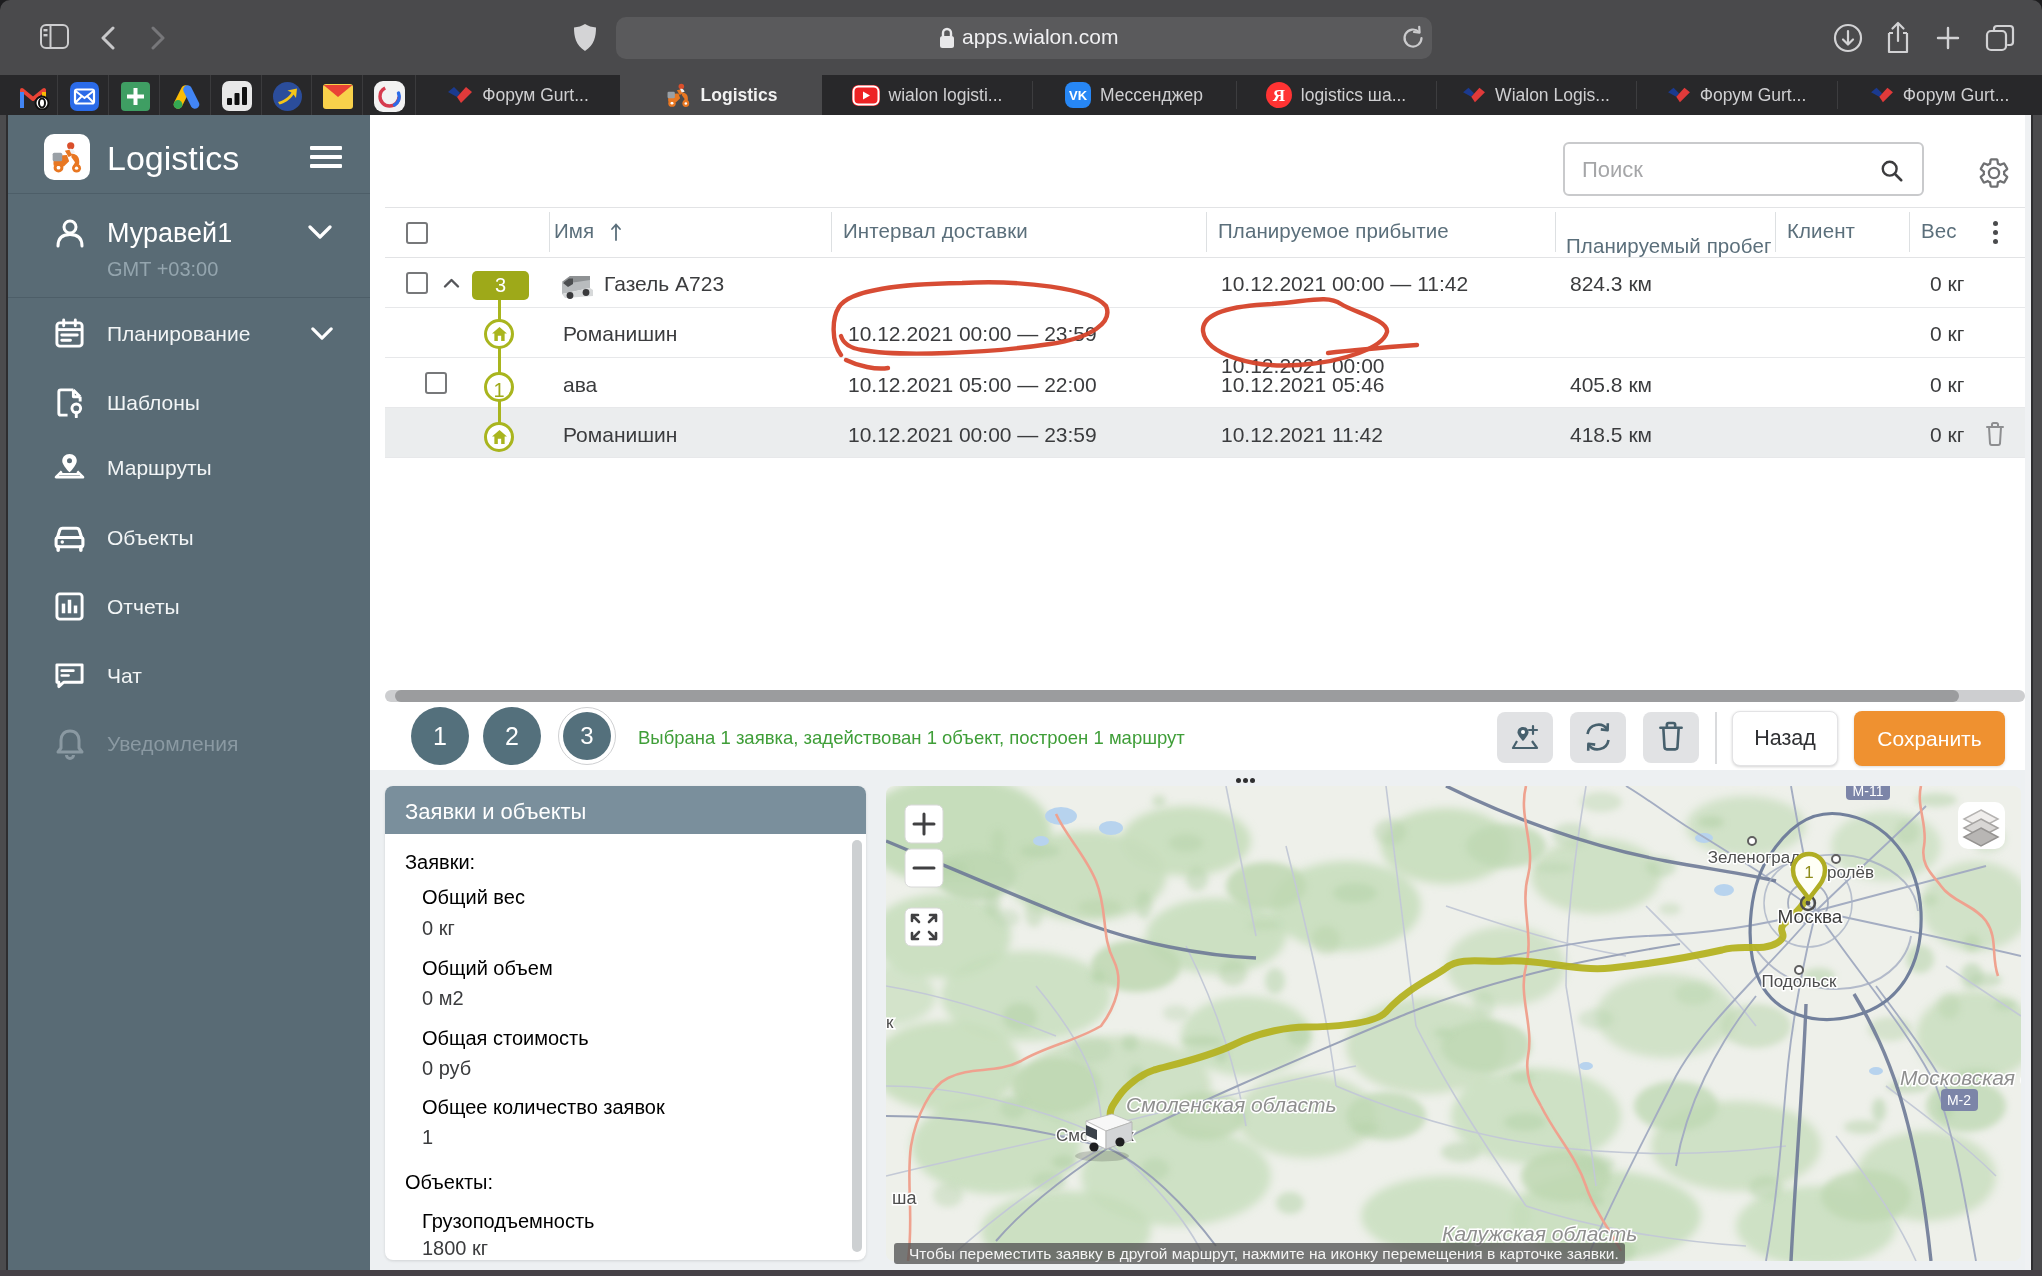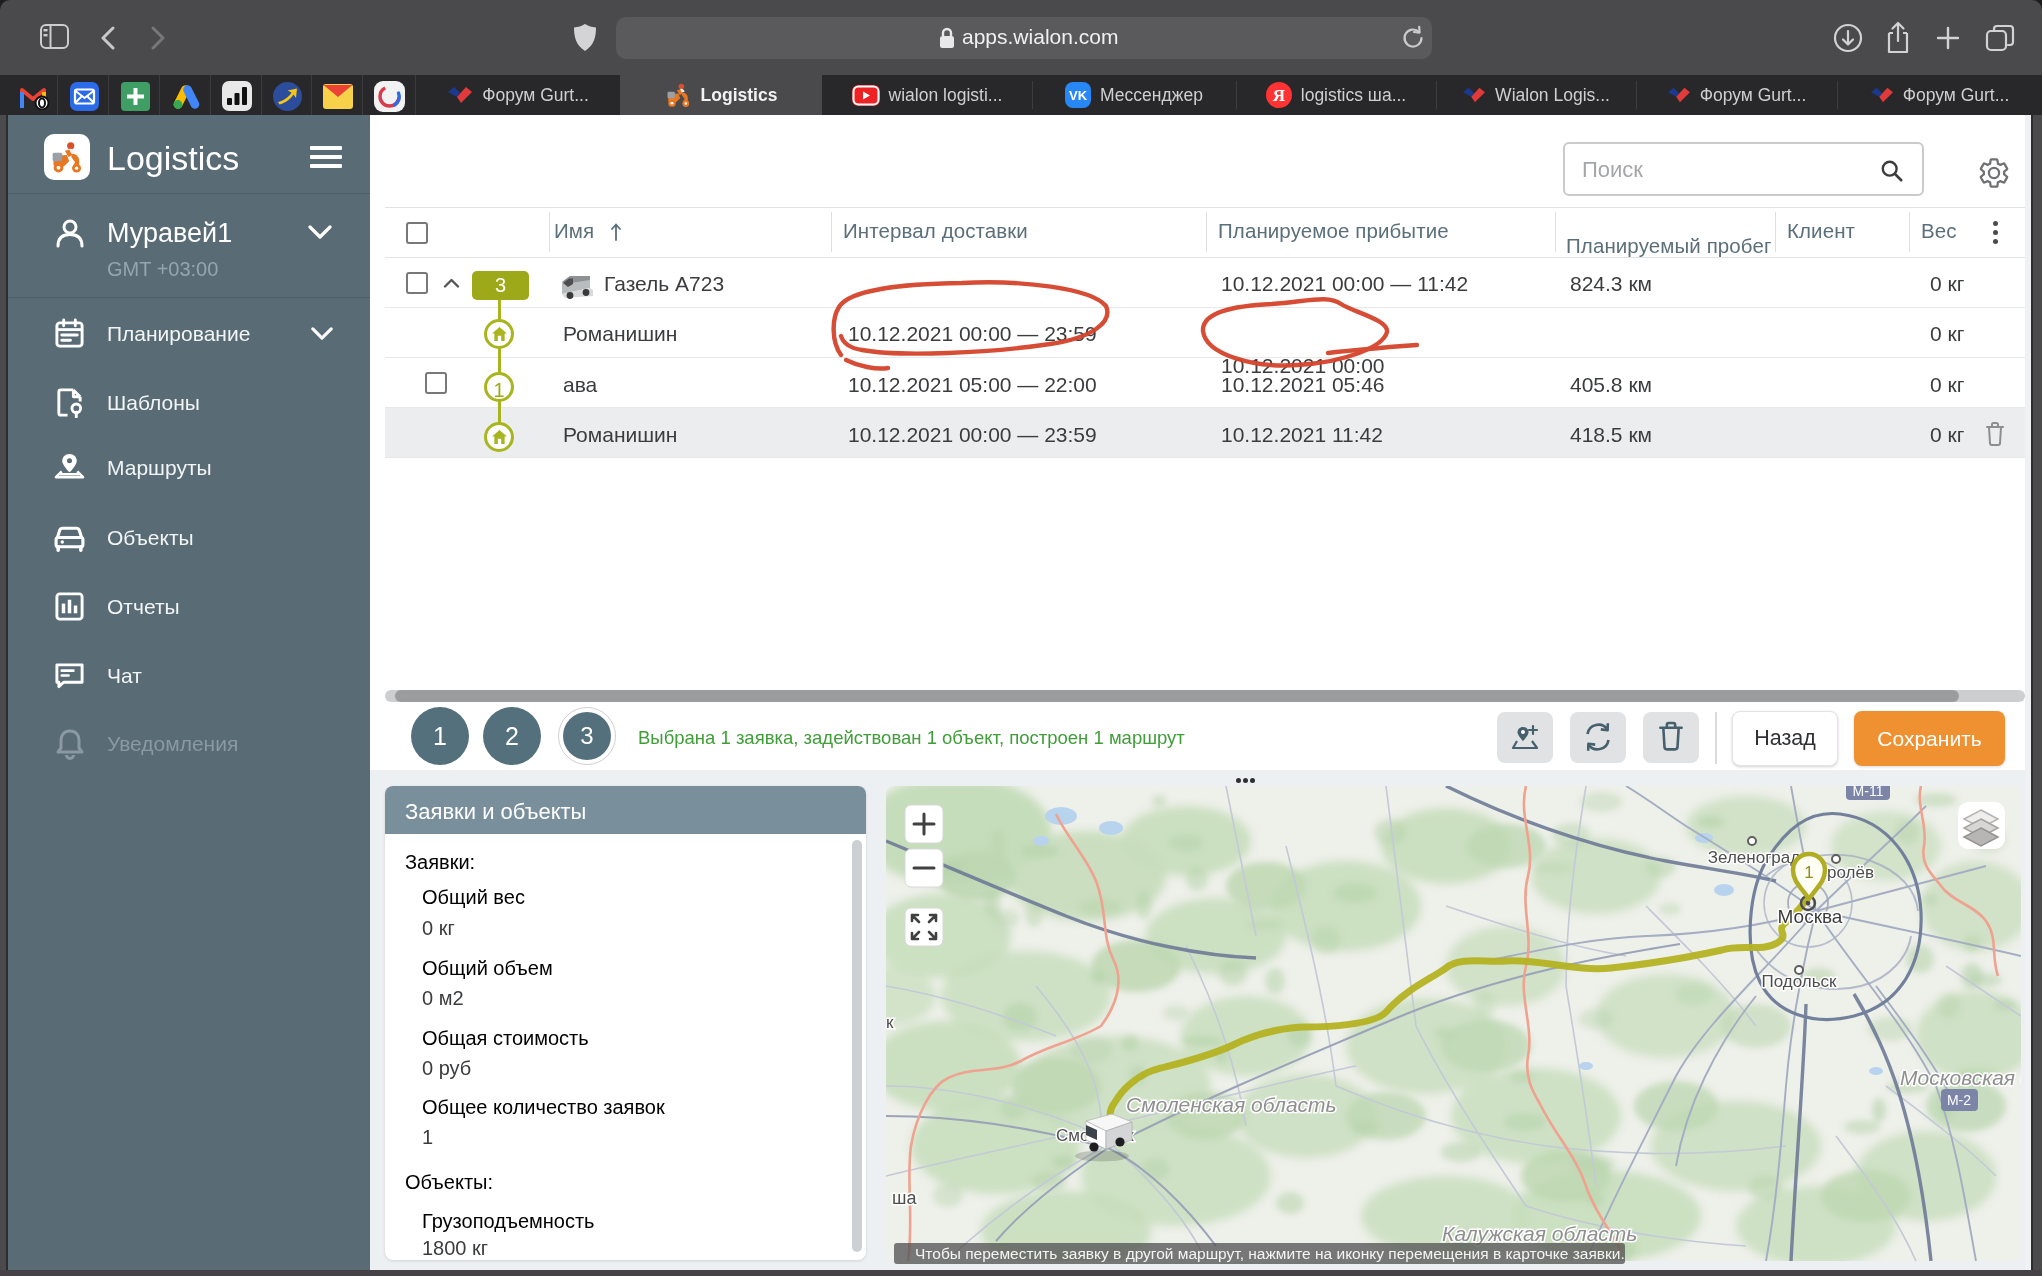--- a/index.html
+++ b/index.html
@@ -718,16 +718,16 @@
           </g>
           <rect x="1072" y="16" width="47" height="47" rx="10" fill="#fff"></rect>
           <g>
             <path d="M1095 24 L1112 33 L1095 42 L1078 33 Z" fill="#f0eeec" stroke="#b5b3b1" stroke-width="1.5"></path>
             <path d="M1095 33 L1112 42 L1095 51 L1078 42 Z" fill="#d8d6d4" stroke="#a5a3a1" stroke-width="1.5"></path>
             <path d="M1095 42 L1112 51 L1095 60 L1078 51 Z" fill="#b8b6b4" stroke="#959391" stroke-width="1.5"></path>
           </g>
         </g>
       </svg>
     </div>
-    <div class="abs" style="left:524px;top:1128px;width:731px;height:21px;background:rgba(85,85,85,0.78);border-radius:3px;color:#f5f5f5;font-size:15.5px;line-height:21px;padding-left:21px;white-space:nowrap;overflow:hidden;">Чтобы переместить заявку в другой маршрут, нажмите на иконку перемещения в карточке заявки.</div>
+    <div class="abs" style="left:524px;top:1128px;width:731px;height:21px;background:rgba(85,85,85,0.78);border-radius:3px;color:#f5f5f5;font-size:15.5px;line-height:21px;padding-left:15px;white-space:nowrap;overflow:hidden;">Чтобы переместить заявку в другой маршрут, нажмите на иконку перемещения в карточке заявки.</div>
     <div class="abs" style="left:1655px;top:0px;width:6px;height:1155px;background:#eff1f3;"></div>
   </div>
 </div>
 
 </body></html>

